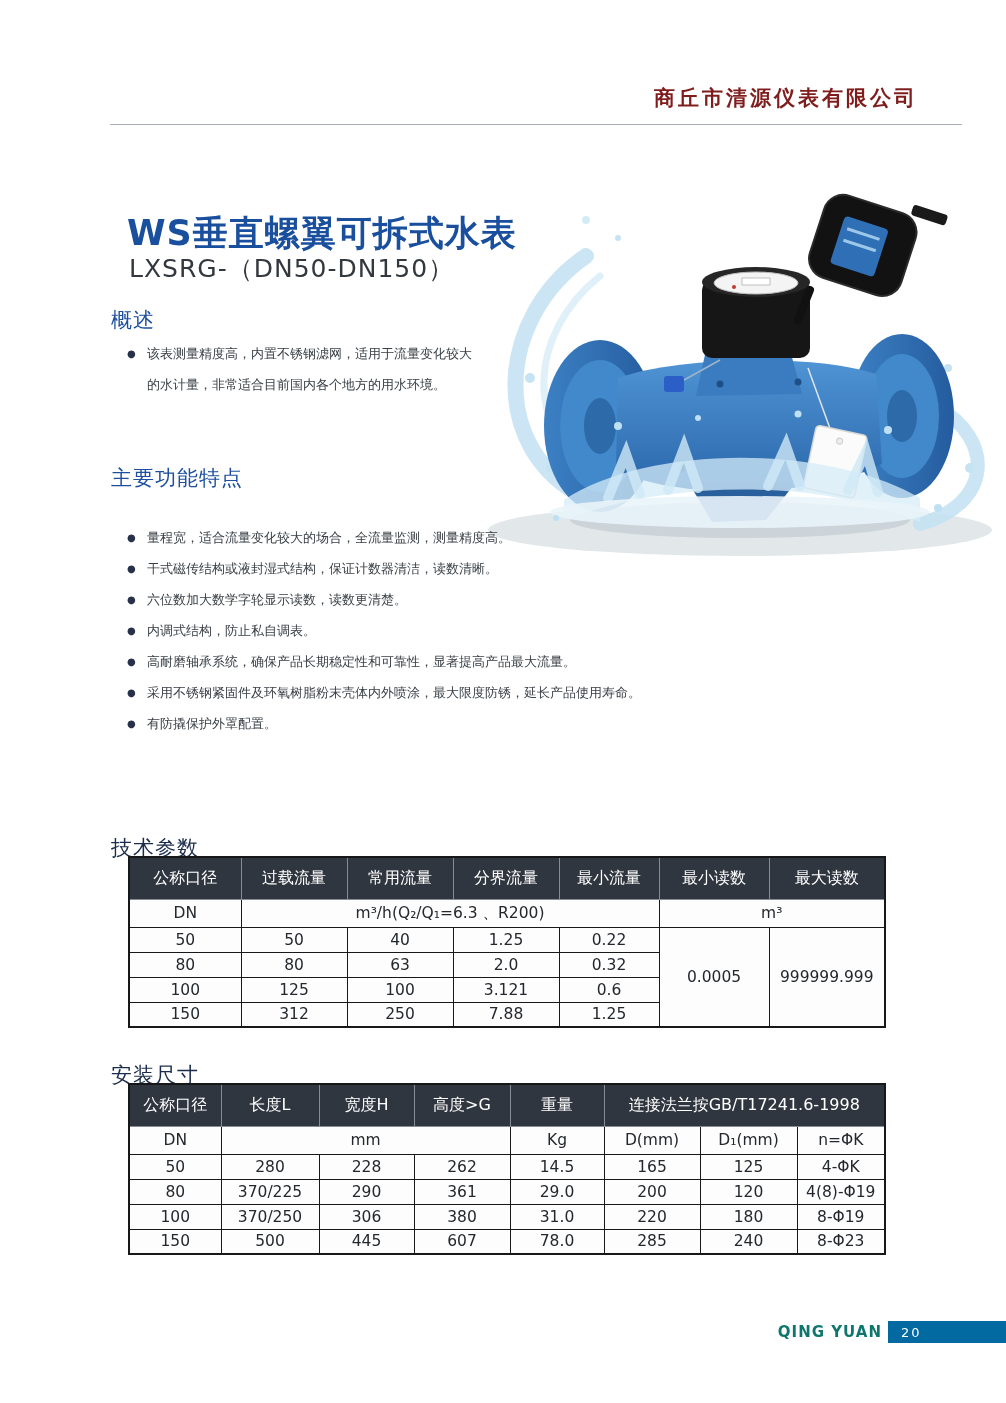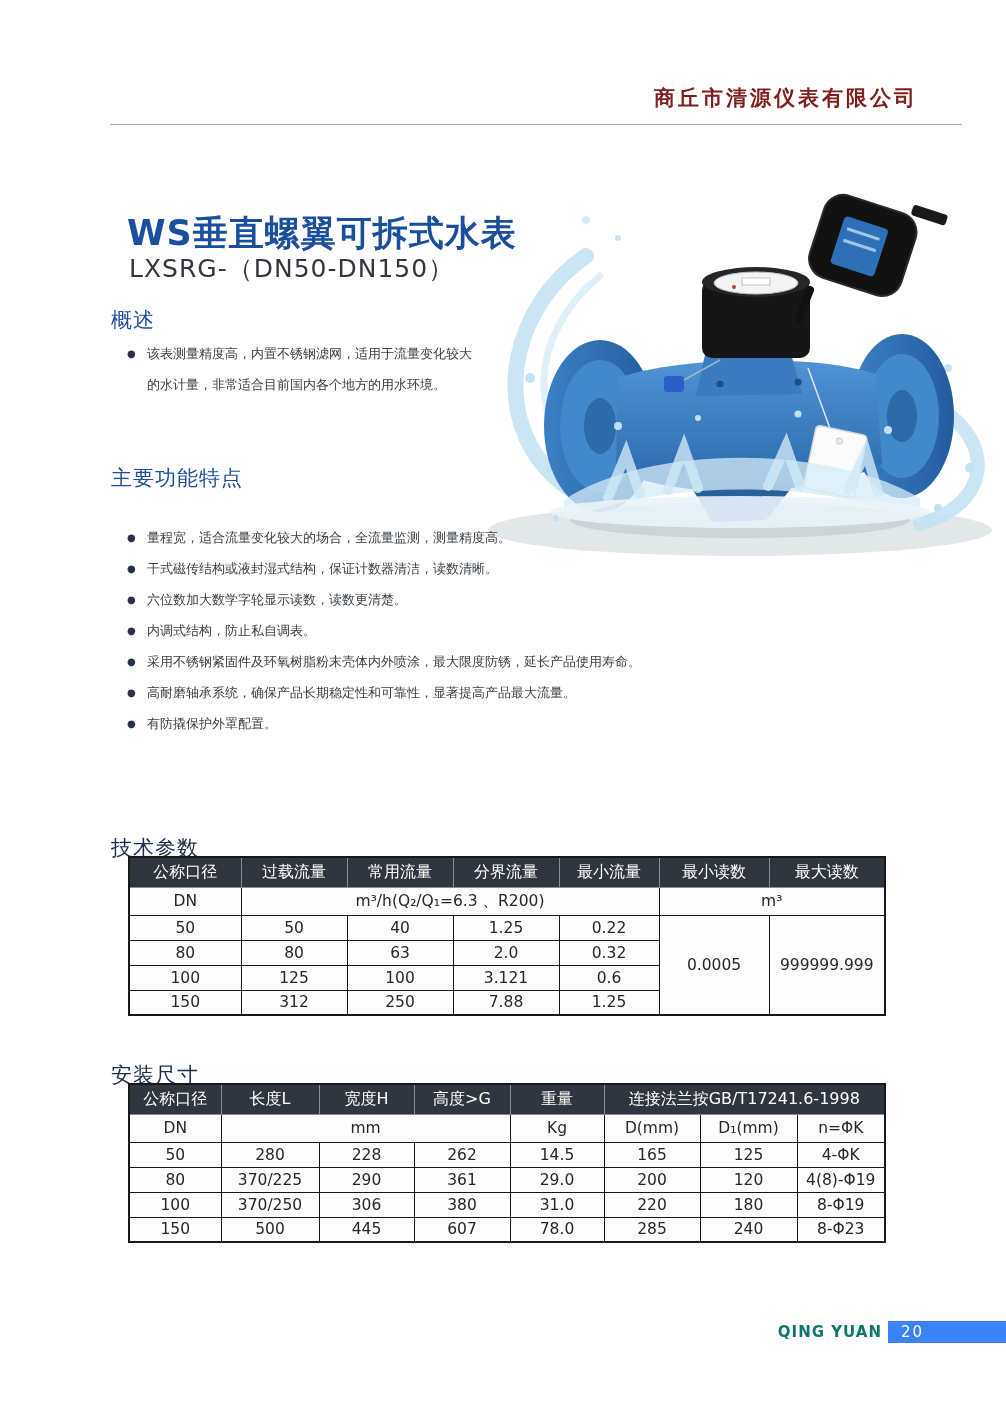--- a/index.html
+++ b/index.html
@@ -50,36 +50,36 @@
   .features-list li.narrow { width:432px; }
   
   table.spec {
     position:absolute; left:128px; border-collapse:collapse;
     width:756px; table-layout:fixed;
     font-size:15.5px; color:#24282d; text-align:center;
     border:2px solid #17181a;
   }
   table.spec th {
     background:#30363f; color:#ffffff; font-weight:500;
-    height:30px; border:1px solid #878d95; font-size:16px;
+    height:42px; border:1px solid #878d95; font-size:16px;
   }
   table.spec td { border:1px solid #17181a; height:25px; background:#fdfdfd; }
   table.spec td.unit { height:28px; }
   .tech-table { top:856px; }
   .install-table { top:1083px; }
   
   .product { position:absolute; left:468px; top:168px; width:538px; height:402px; }
   
   .brand {
     position:absolute; top:1323px; right:124px;
     font-size:15px; font-weight:600; color:#0f766e; letter-spacing:1px;
   }
   .pagebar {
     position:absolute; top:1321px; left:888px; right:0; height:22px;
-    background:#3b82f6; color:#ffffff; font-size:15px;
+    background:#0369a1; color:#ffffff; font-size:13px;
     display:flex; align-items:center; padding-left:13px; letter-spacing:2px;
   }
 </style>
 </head>
 <body>
 
 <div class="page">
 
   <div class="company">商丘市清源仪表有限公司</div>
   <div class="header-rule"></div>
@@ -167,22 +167,22 @@
   <ul class="bullets overview-list">
     <li>该表测量精度高，内置不锈钢滤网，适用于流量变化较大的水计量，非常适合目前国内各个地方的用水环境。</li>
   </ul>
 
   <div class="sec-h" style="top:464px;">主要功能特点</div>
   <ul class="bullets features-list">
     <li class="narrow">量程宽，适合流量变化较大的场合，全流量监测，测量精度高。</li>
     <li>干式磁传结构或液封湿式结构，保证计数器清洁，读数清晰。</li>
     <li>六位数加大数学字轮显示读数，读数更清楚。</li>
     <li>内调式结构，防止私自调表。</li>
+    <li>高耐磨轴承系统，确保产品长期稳定性和可靠性，显著提高产品最大流量。</li>
     <li>采用不锈钢紧固件及环氧树脂粉末壳体内外喷涂，最大限度防锈，延长产品使用寿命。</li>
-    <li>高耐磨轴承系统，确保产品长期稳定性和可靠性，显著提高产品最大流量。</li>
     <li>有防撬保护外罩配置。</li>
   </ul>
 
   <div class="sec-h dark" style="top:834px;">技术参数</div>
   <table class="spec tech-table">
     <colgroup>
       <col style="width:112px">
         <col style="width:106px">
         <col style="width:106px">
       <col style="width:106px">

